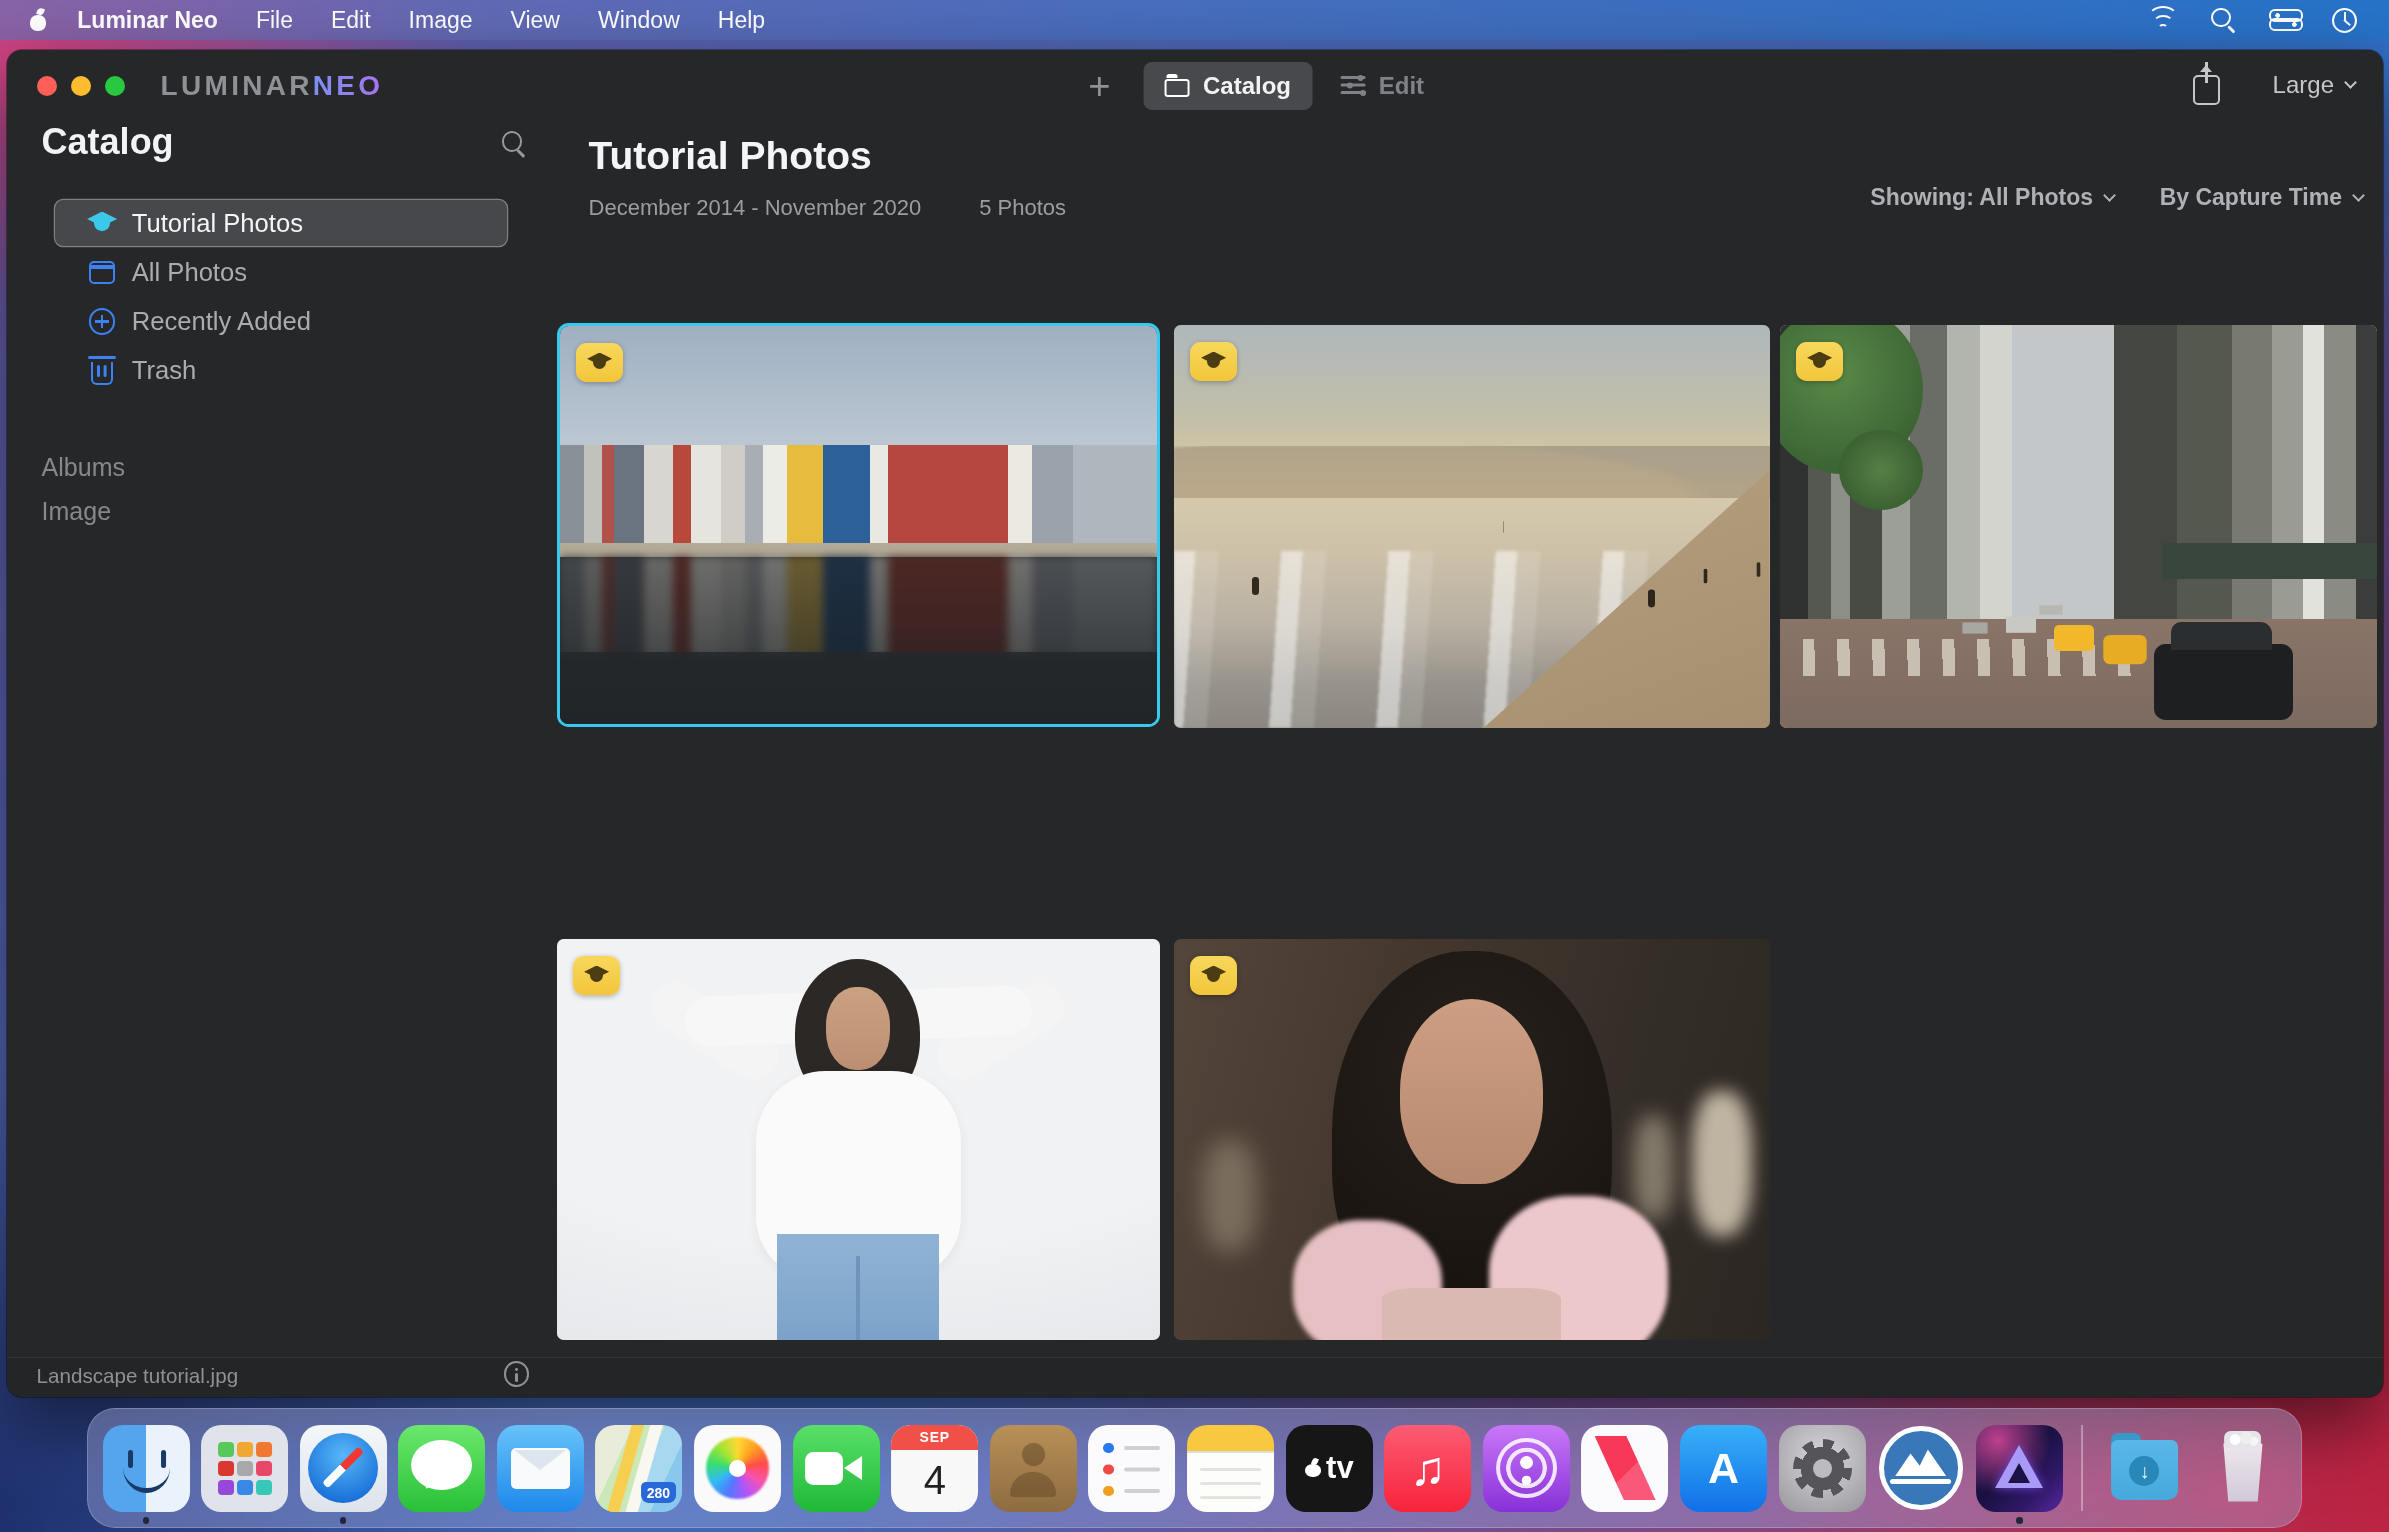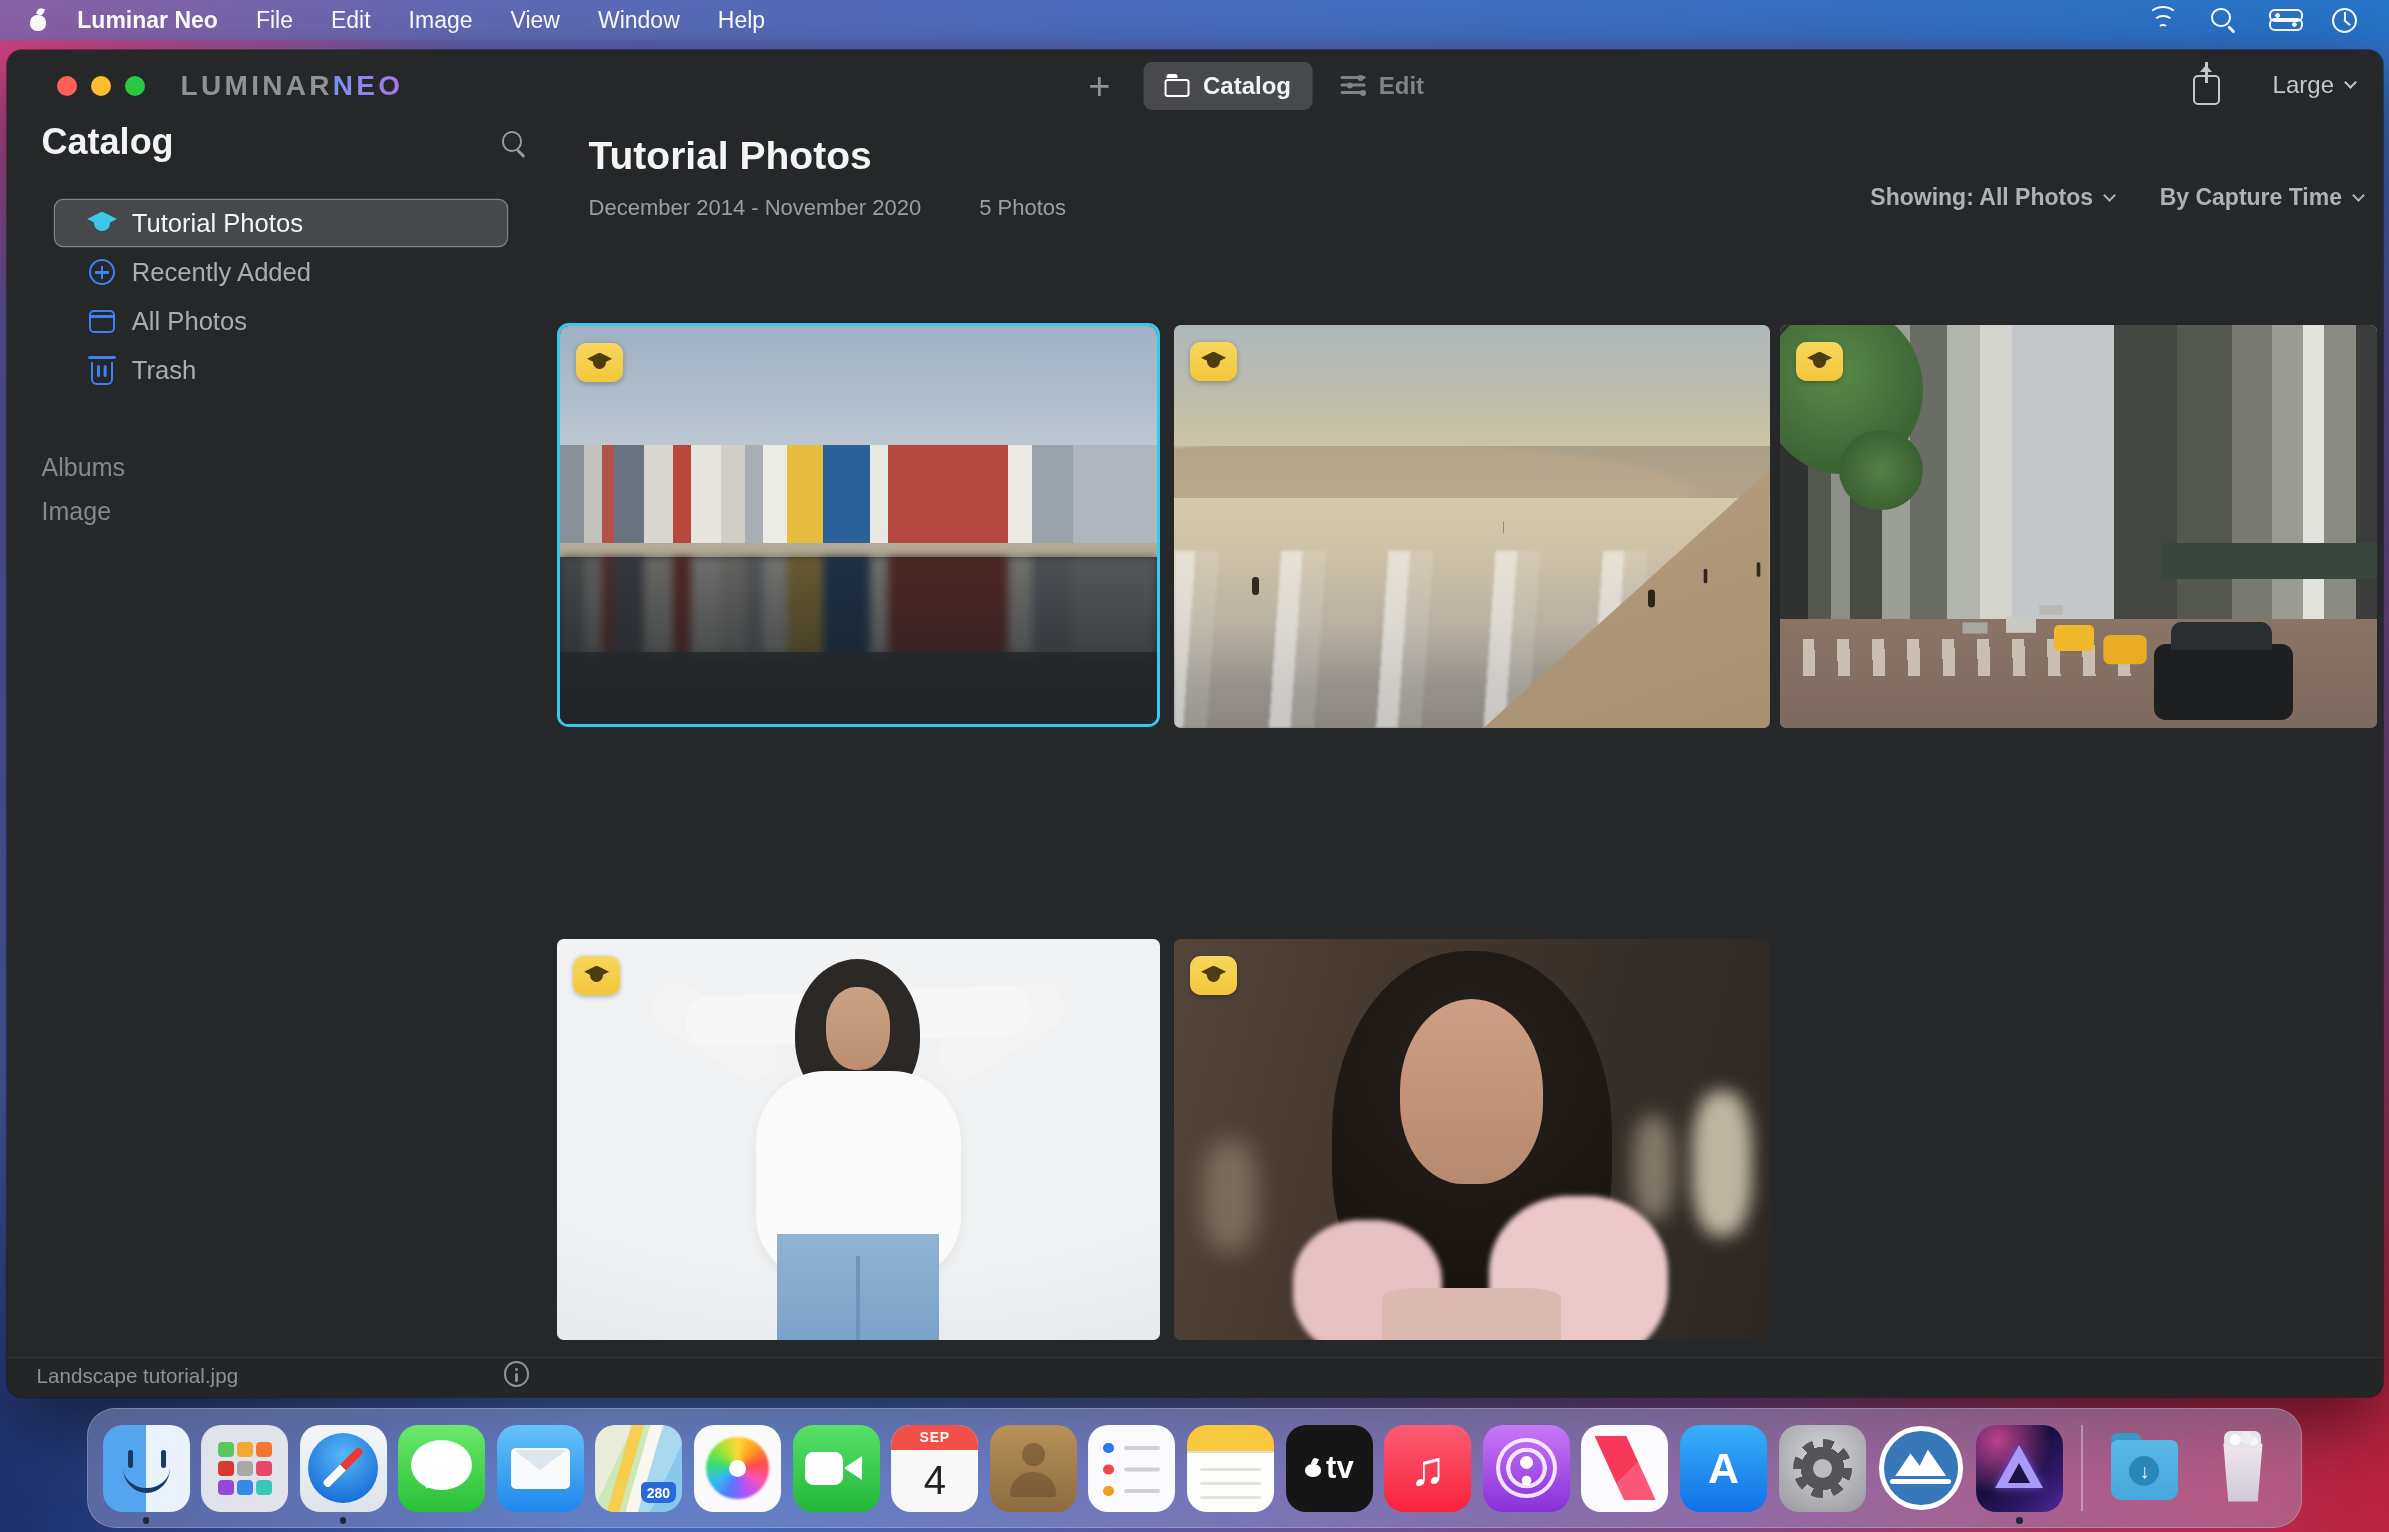--- a/index.html
+++ b/index.html
@@ -35,21 +35,21 @@
   .icon-cc::after { content:""; position:absolute; bottom:0; left:0; width:30px; height:9px; border:2.1px solid #fff; border-radius:5.8px;
     background:radial-gradient(circle at 78% 50%, #fff 0 2.1px, transparent 2.5px); }
   .icon-clock { position:relative; width:25px; height:25px; border:2.1px solid #fff; border-radius:50%; }
   .icon-clock::before { content:""; position:absolute; left:50%; top:2.5px; width:2.1px; height:8.3px; margin-left:-0.8px; background:#fff; }
   .icon-clock::after { content:""; position:absolute; left:48%; top:46%; width:8.3px; height:2.1px; background:#fff; transform-origin:left center; transform:rotate(40deg); }
 
   
   .window { position:absolute; left:6.6px; top:50px; width:2376px; height:1347px; background:#262728; border-radius:15px;
     box-shadow:0 28px 74px rgba(0,0,0,.55), 0 0 0 0.8px rgba(0,0,0,.45); overflow:hidden; }
 
-  .titlebar { position:absolute; top:0; left:0; right:0; height:71px; display:flex; align-items:center;padding-left:20px; }
+  .titlebar { position:absolute; top:0; left:0; right:0; height:71px; display:flex; align-items:center; }
   .lights { display:flex; gap:14px; margin-left:30px; }
   .light { width:20px; height:20px; border-radius:50%; }
   .light.r { background:#ff5f57; } .light.y { background:#febc2e; } .light.g { background:#28c840; }
   .applogo { margin-left:36px; font-size:28px; font-weight:bold; letter-spacing:3.3px; color:#8e9196; display:flex; }
   .applogo .neo { background:linear-gradient(90deg,#7b90f2,#a873f0); -webkit-background-clip:text; background-clip:text; color:transparent; }
   .tb-center { position:absolute; left:calc(50% + 59px); top:0; height:71px; transform:translateX(-50%); display:flex; align-items:center; gap:28px; }
   .plus { color:#8e9296; font-size:38px; font-weight:300; line-height:1; padding:0 5px; cursor:default; }
   .btn-catalog { display:flex; align-items:center; gap:13.2px; background:#47494c; border-radius:8.3px; padding:10px 21.5px; color:#f2f3f4; font-size:24px; font-weight:bold; }
   .icon-folder { position:relative; width:25px; height:18px; border:2.5px solid #fff; border-radius:3.3px; margin-top:4.1px; }
   .icon-folder::before { content:""; position:absolute; top:-6.6px; left:-0.8px; width:11.6px; height:4.1px; background:#fff; border-radius:2.5px 2.5px 0 0; }
@@ -314,29 +314,29 @@
     <div class="icon-search-sb"></div>
     <div class="sb-list">
       <div class="sb-item selected">
         <span class="ic">
             <span class="cap"></span>
           </span>
         <span class="lbl">Tutorial Photos</span>
       </div>
       <div class="sb-item">
         <span class="ic">
+            <span class="icon-allphotos"></span>
+          </span>
+        <span class="lbl">All Photos</span>
+      </div>
+      <div class="sb-item">
+        <span class="ic">
             <span class="icon-addcircle"></span>
           </span>
         <span class="lbl">Recently Added</span>
-      </div>
-      <div class="sb-item">
-        <span class="ic">
-            <span class="icon-allphotos"></span>
-          </span>
-        <span class="lbl">All Photos</span>
       </div>
       <div class="sb-item">
         <span class="ic">
             <span class="icon-trash"></span>
           </span>
         <span class="lbl">Trash</span>
       </div>
     </div>
     <div class="sb-sec sec-folders">Albums</div>
     <div class="sb-sec sec-albums">Image</div>

